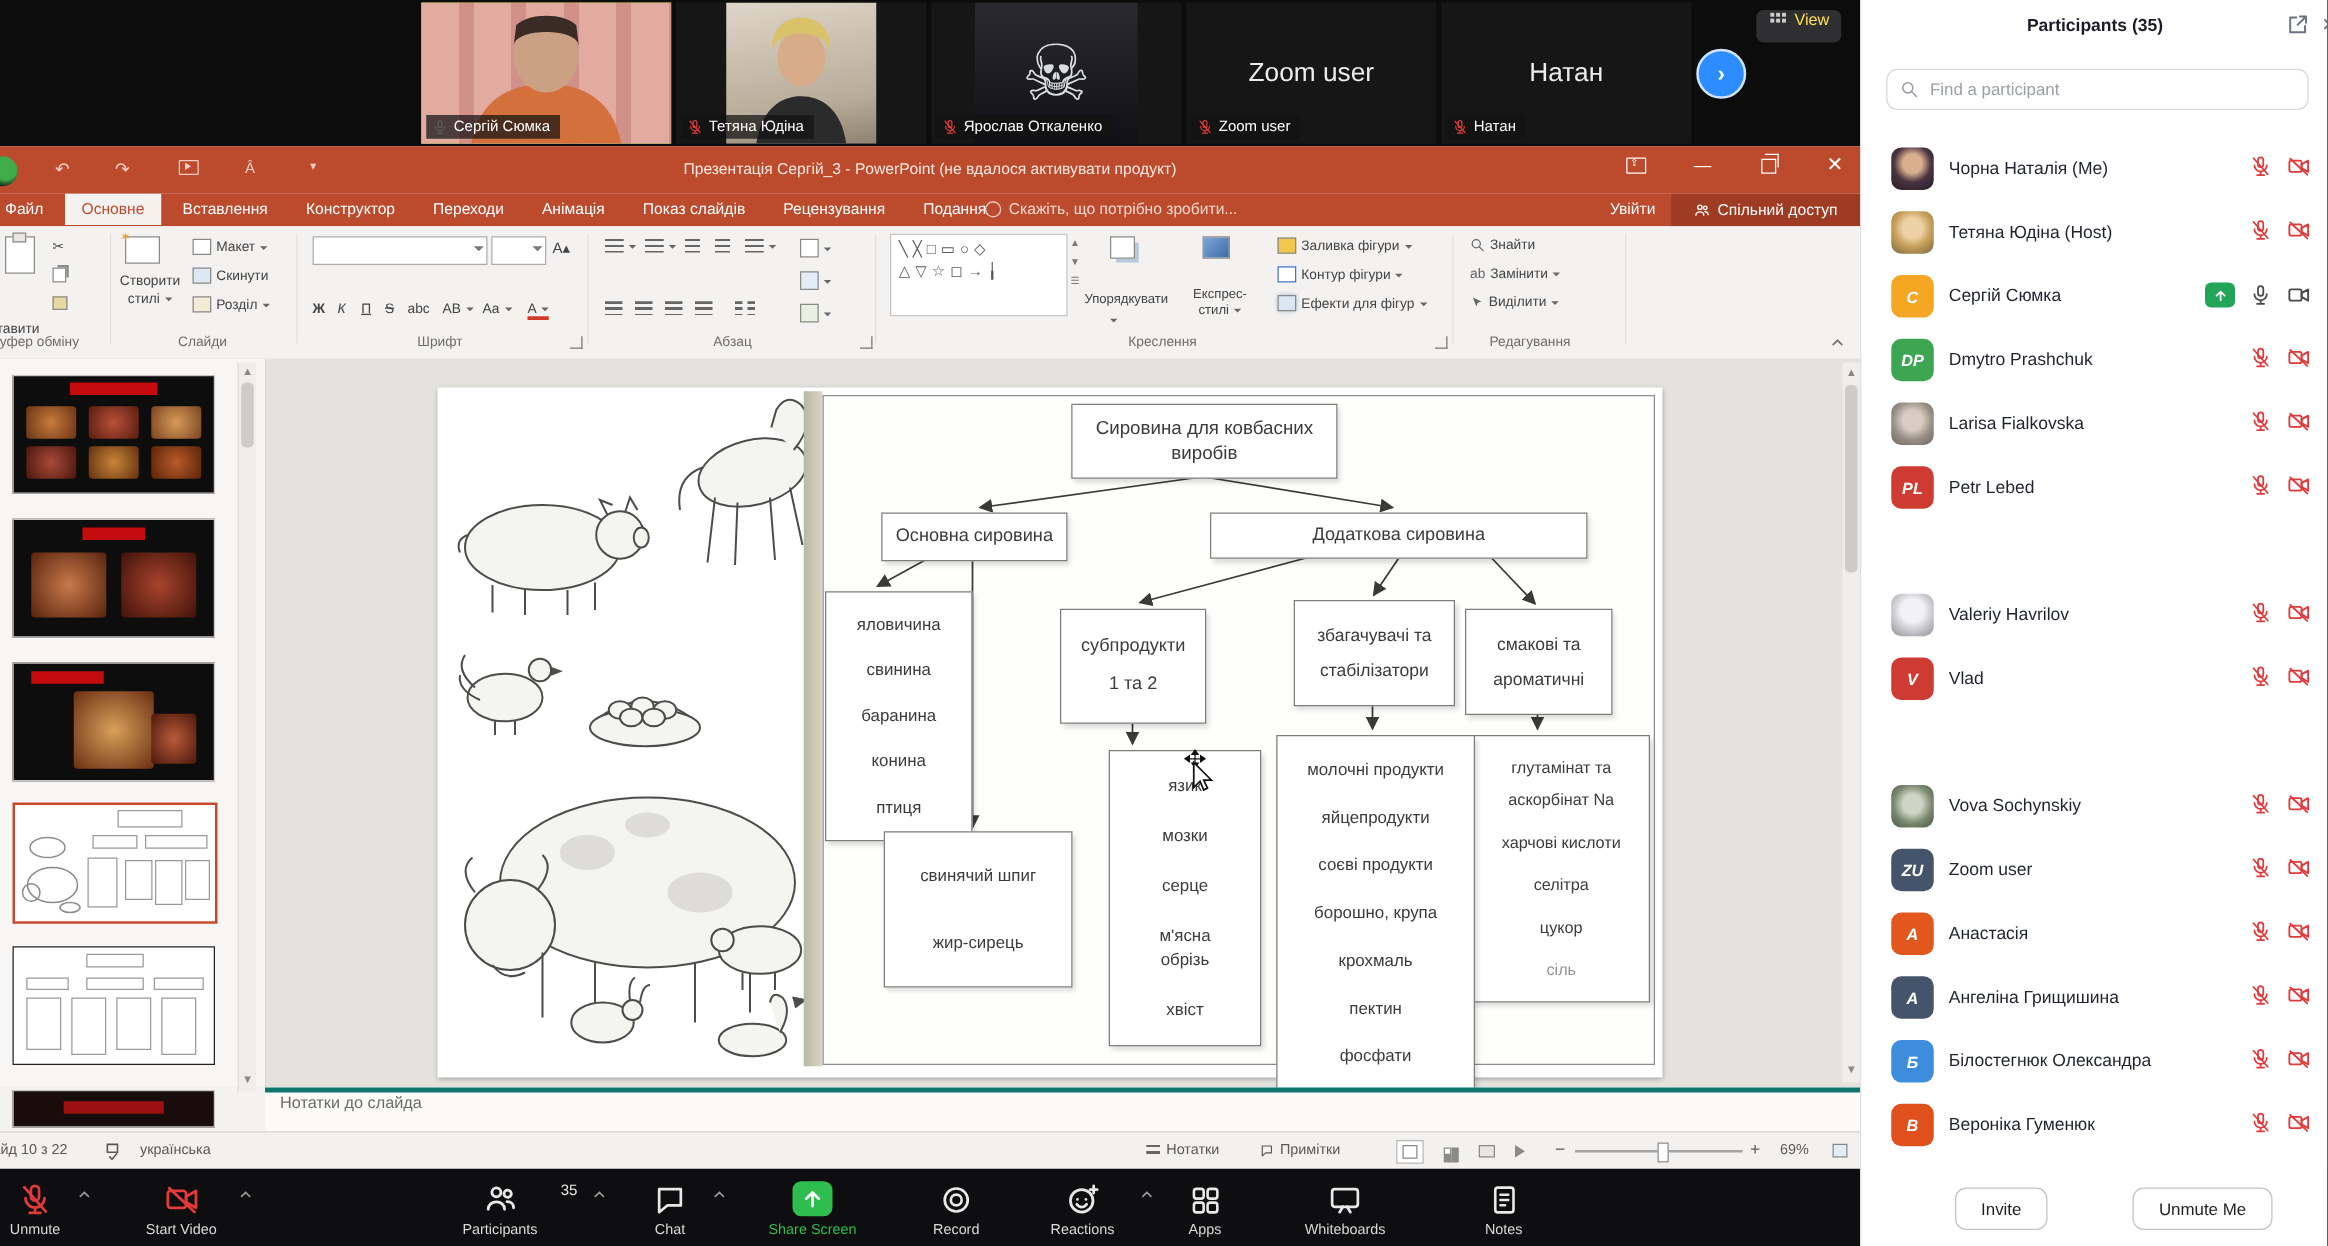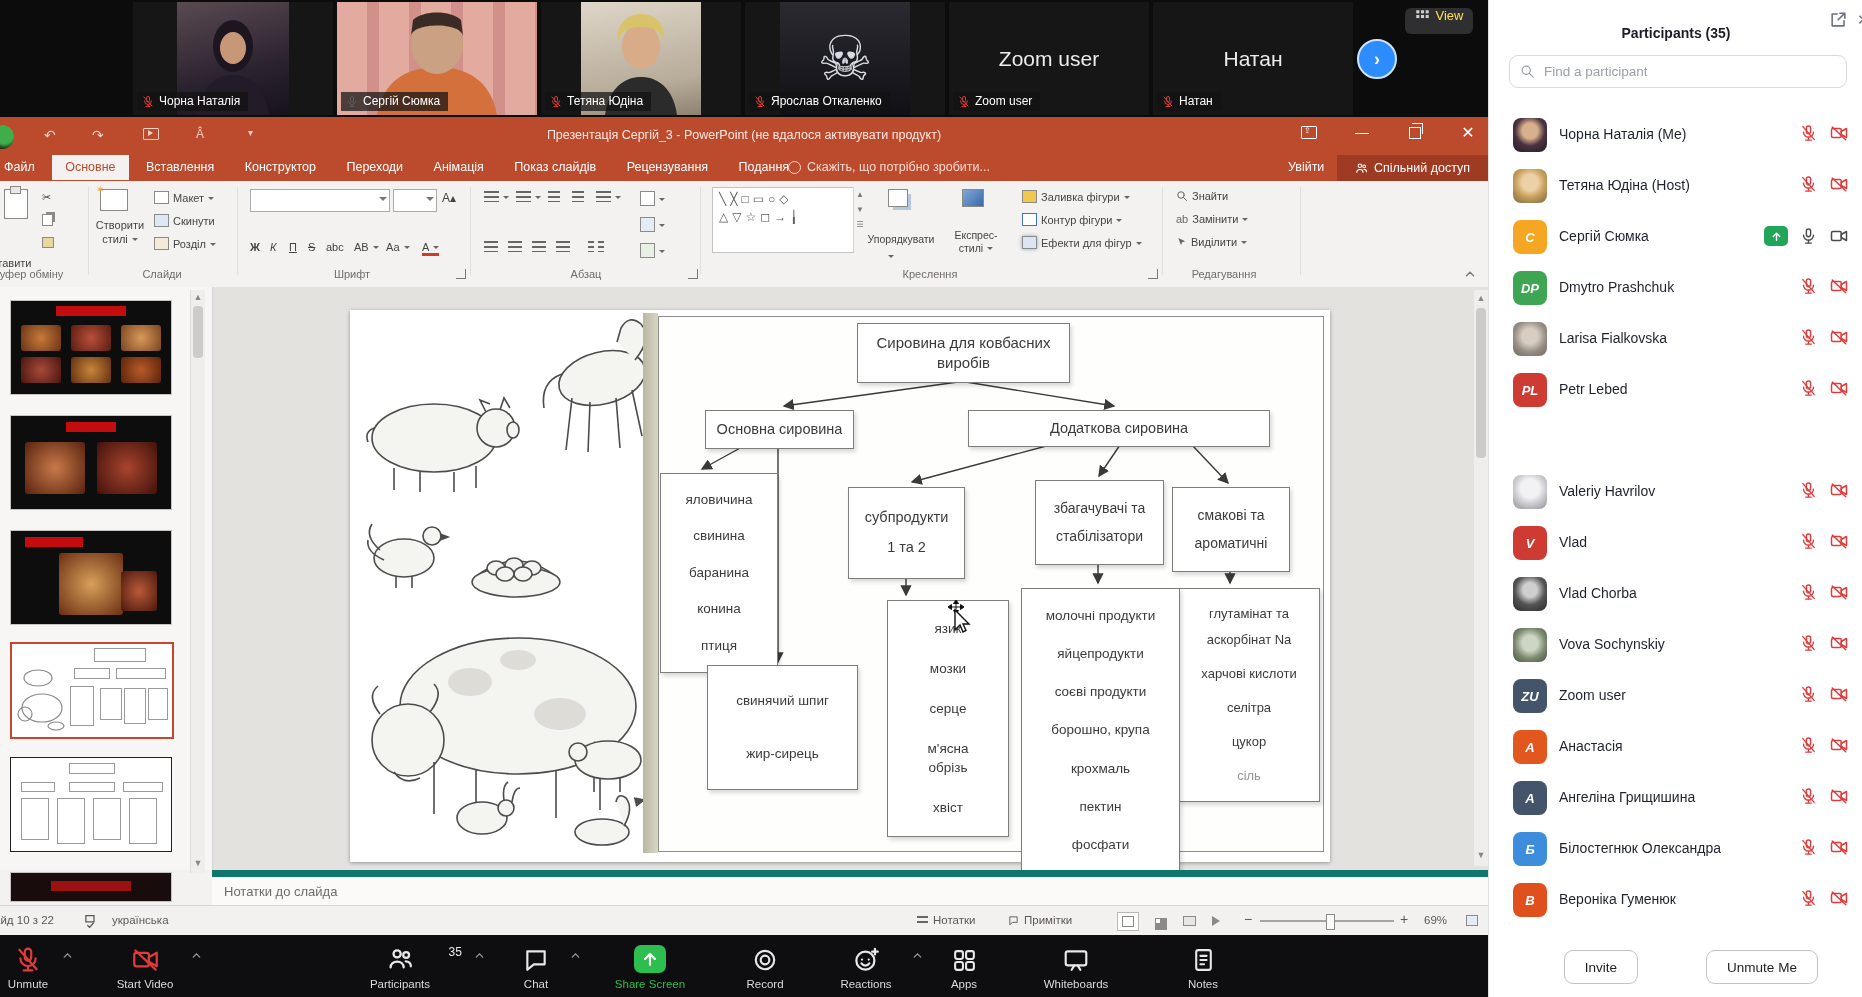--- a/index.html
+++ b/index.html
@@ -51,33 +51,33 @@
   .blob{position:absolute;border-radius:3px;}
   .tbox{position:absolute;border:1px solid #9a9a98;background:#fff;}
   .tscroll{position:absolute;left:190px;top:3px;width:14px;height:583px;background:#f0eeec;border-left:1px solid #e0dedc;}
   #slide{position:absolute;left:350px;top:23px;width:980px;height:552px;background:#fff;box-shadow:0 1px 4px rgba(0,0,0,.35);}
   .vscroll{position:absolute;left:1474px;top:3px;width:14px;height:576px;background:#f0eeec;}
   .sarrow{position:absolute;left:2px;width:10px;text-align:center;font-size:9px;color:#8a8886;}
   .sthumb{position:absolute;left:2px;width:10px;background:#cdcbc9;border-radius:4px;}
   
   .dbox{position:absolute;background:#fff;border:1px solid #7d7d7b;box-shadow:2px 3px 4px rgba(0,0,0,.15);color:#3b3b3b;display:flex;flex-direction:column;align-items:center;justify-content:center;text-align:center;font-size:14px;line-height:1.35;}
   .dlist{justify-content:space-around;padding:8px 3px;}
-  #notesbar{position:absolute;left:212px;top:753px;width:1276px;height:35px;background:#fbfaf9;border-top:7px solid #0f766e;color:#6b6b69;font-size:13px;display:flex;align-items:center;padding-left:12px;box-sizing:border-box;}
+  #notesbar{position:absolute;left:212px;top:753px;width:1276px;height:35px;background:#fbfaf9;border-top:4px solid #0f766e;color:#6b6b69;font-size:13px;display:flex;align-items:flex-start;padding-left:12px;box-sizing:border-box;}
   #statusbar{position:absolute;left:0;top:788px;width:1488px;height:30px;background:#f3f1f0;border-top:1px solid #d8d6d4;color:#5a5856;font-size:11.5px;overflow:hidden;}
   .st{position:absolute;top:8px;}
   .viewico{position:absolute;top:6px;width:20px;height:17px;display:flex;align-items:center;justify-content:center;}
   
   #ztoolbar{position:absolute;left:0;top:935px;width:1862px;height:62px;background:#0e0e10;}
   .zitem{position:absolute;top:8px;display:flex;flex-direction:column;align-items:center;color:#dadada;font-size:11.5px;gap:5px;}
   .zic{height:30px;display:flex;align-items:flex-end;justify-content:center;position:relative;color:#e8e8e8;}
   .zcaret{position:absolute;top:6px;color:#9a9a9a;}
   .greensq{width:32px;height:28px;background:#2dbe4f;border-radius:7px;display:flex;align-items:center;justify-content:center;}
   
   #panel{position:absolute;left:1488px;top:0;width:374px;height:997px;background:#fff;border-left:1px solid #e0e0e0;}
-  #panel-h{position:absolute;left:0;top:12px;width:100%;text-align:center;font-size:14px;font-weight:bold;color:#1c1c28;margin-top:13px;}
+  #panel-h{position:absolute;left:0;top:12px;width:100%;text-align:center;font-size:14px;font-weight:bold;color:#1c1c28;}
   #psearch{position:absolute;left:20px;top:55px;width:338px;height:33px;border:1px solid #d9d9d9;border-radius:9px;box-sizing:border-box;display:flex;align-items:center;gap:7px;padding:0 10px;color:#9aa0a6;}
   #psearch input{border:0;outline:0;flex:1;font-size:13.5px;font-family:"Liberation Sans",sans-serif;color:#333;background:transparent;}
   #psearch input::placeholder{color:#9aa0a6;}
   .prow{position:absolute;left:0;width:374px;height:50px;}
   .pav{position:absolute;left:24px;top:8px;width:34px;height:34px;border-radius:8px;display:flex;align-items:center;justify-content:center;color:#fff;font-weight:bold;font-size:13px;overflow:hidden;}
   .pname{position:absolute;left:70px;top:16px;font-size:14px;color:#1f232e;white-space:nowrap;}
   .picons{position:absolute;right:14px;top:14px;display:flex;gap:12px;align-items:center;}
   .pbtn{position:absolute;top:950px;height:32px;border:1px solid #c3c3c3;border-radius:9px;background:#fff;font-size:13.5px;color:#1f1f1f;display:flex;align-items:center;justify-content:center;}
   
   .g1{background:radial-gradient(circle at 50% 38%,#d9b08c 0 28%,#4a3340 55%,#241c26);}
@@ -197,35 +197,20 @@
       </symbol>
   <symbol id="i-pointer" viewBox="0 0 24 24">
         <path d="M5 2l6 16 2.4-6.5L20 9z" fill="currentColor"></path>
       </symbol>
 </defs>
 </svg>
 
 <div id="root">
 
   <div id="video-strip">
-    <div class="vtile" style="left:133px">
-      <div class="vphoto" style="background:linear-gradient(165deg,#5a4a52 0%,#2c2330 60%,#16121a)">
-        <svg width="112" height="113" viewBox="0 0 112 113">
-            <ellipse cx="56" cy="44" rx="20" ry="26" fill="#1d1620"></ellipse>
-            <path d="M20 113c4-30 20-40 36-40s32 10 36 40z" fill="#241b28"></path>
-            <ellipse cx="56" cy="46" rx="13" ry="16" fill="#c79878"></ellipse>
-          </svg>
-      </div>
-      <span class="vname">
-          <svg class="red" width="12" height="13">
-            <use href="#i-mic-slash"></use>
-          </svg>
-          <span>Чорна Наталія</span>
-        </span>
-    </div>
     <div class="vtile active" style="left:337px">
       <div class="vphoto full" style="background:repeating-linear-gradient(90deg,#e3aaa0 0 30px,#d2908a 30px 42px)">
         <svg width="200" height="113" viewBox="0 0 200 113">
             <path d="M40 113c6-34 30-48 60-48s54 14 60 48z" fill="#d4703c"></path>
             <ellipse cx="100" cy="42" rx="26" ry="30" fill="#caa183"></ellipse>
             <path d="M74 34c2-14 50-14 52 0l-2-16c-10-10-38-10-48 0z" fill="#3a2c24"></path>
           </svg>
       </div>
       <span class="vname">
           <svg class="gray-ic" width="12" height="13">
@@ -1024,32 +1009,20 @@
       <span class="pname">Vlad</span>
       <span class="picons">
           <svg class="red" width="17" height="18">
             <use href="#i-mic-slash"></use>
           </svg>
           <svg class="red" width="20" height="18">
             <use href="#i-cam-slash"></use>
           </svg>
         </span>
     </div>
-    <div class="prow" style="top:569px">
-      <span class="pav g6"></span>
-      <span class="pname">Vlad Chorba</span>
-      <span class="picons">
-          <svg class="red" width="17" height="18">
-            <use href="#i-mic-slash"></use>
-          </svg>
-          <svg class="red" width="20" height="18">
-            <use href="#i-cam-slash"></use>
-          </svg>
-        </span>
-    </div>
     <div class="prow" style="top:620px">
       <span class="pav g7"></span>
       <span class="pname">Vova Sochynskiy</span>
       <span class="picons">
           <svg class="red" width="17" height="18">
             <use href="#i-mic-slash"></use>
           </svg>
           <svg class="red" width="20" height="18">
             <use href="#i-cam-slash"></use>
           </svg>

